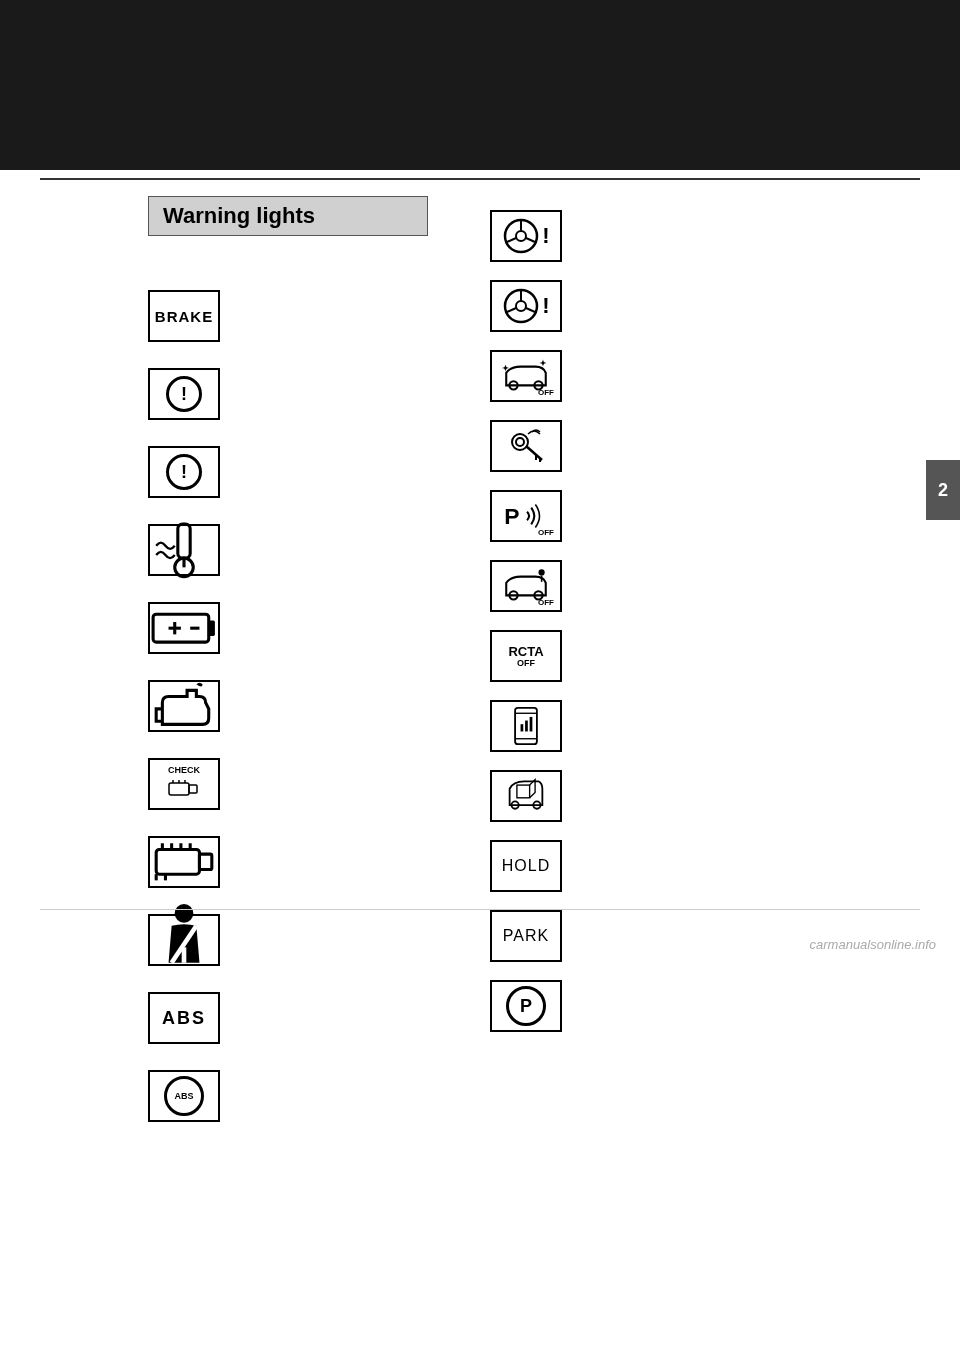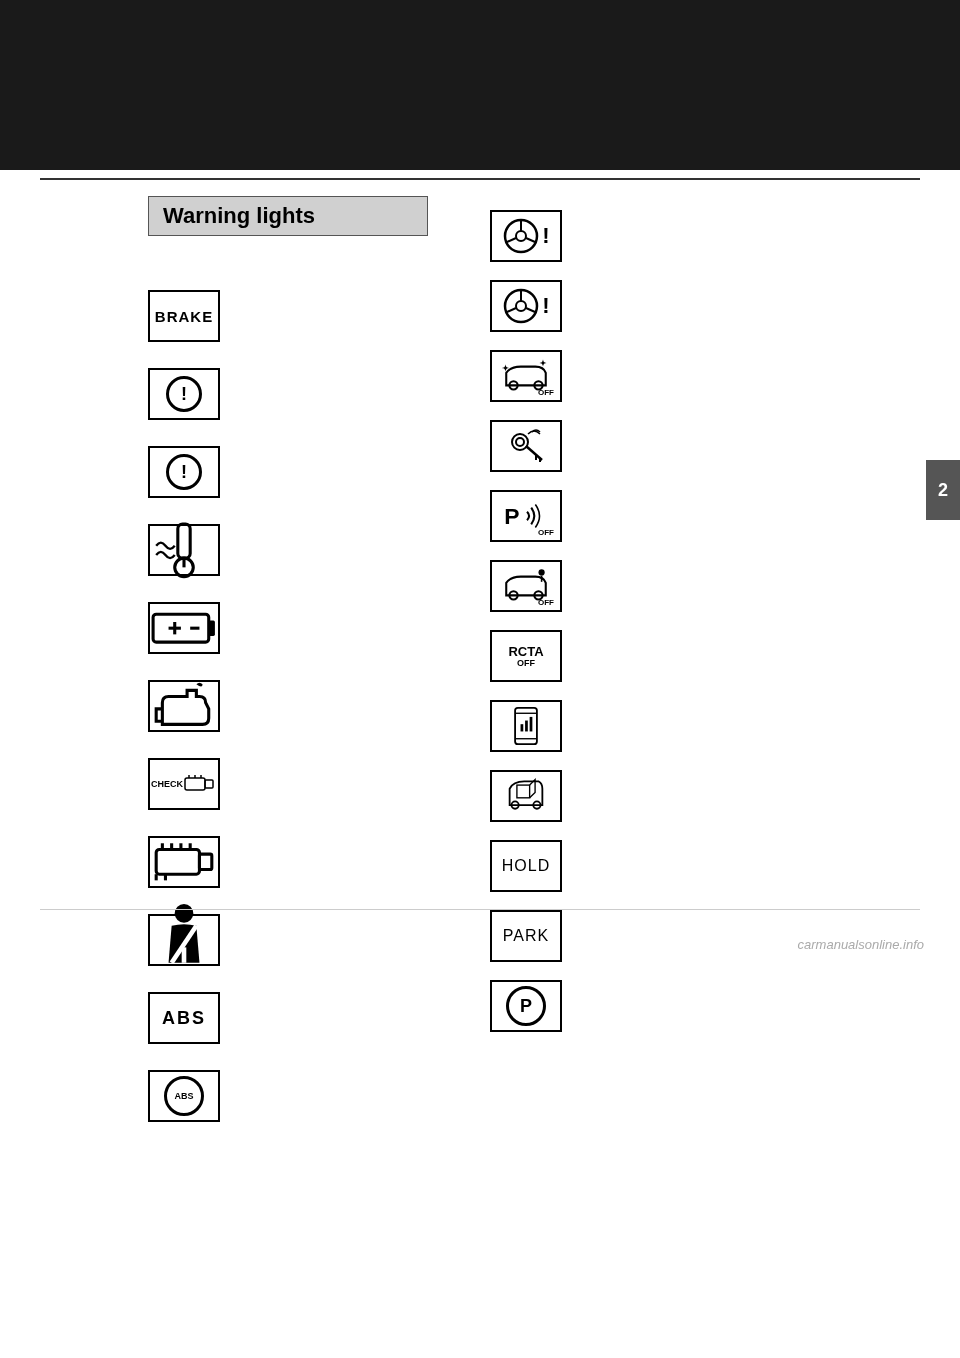--- a/index.html
+++ b/index.html
@@ -111,21 +111,21 @@
       font-weight: bold;
       color: #000;
       position: relative;
       flex-shrink: 0;
     }
 
     
     .watermark {
       position: absolute;
       bottom: 18px;
-      right: 36px;
+      right: 24px;
       font-size: 13px;
       color: #aaa;
       font-style: italic;
     }
 
     
     .brake-icon {
       font-size: 15px;
       font-weight: bold;
       letter-spacing: 1px;
@@ -140,20 +140,21 @@
       display: flex;
       align-items: center;
       justify-content: center;
       font-size: 18px;
       font-weight: bold;
     }
 
     
     .check-engine-box {
       display: flex;
+      flex-direction: column;
       align-items: center;
       justify-content: center;
       text-align: center;
     }
     .check-engine-box .check-text {
       font-size: 9px;
       font-weight: bold;
       line-height: 1;
     }
     .check-engine-box svg {

